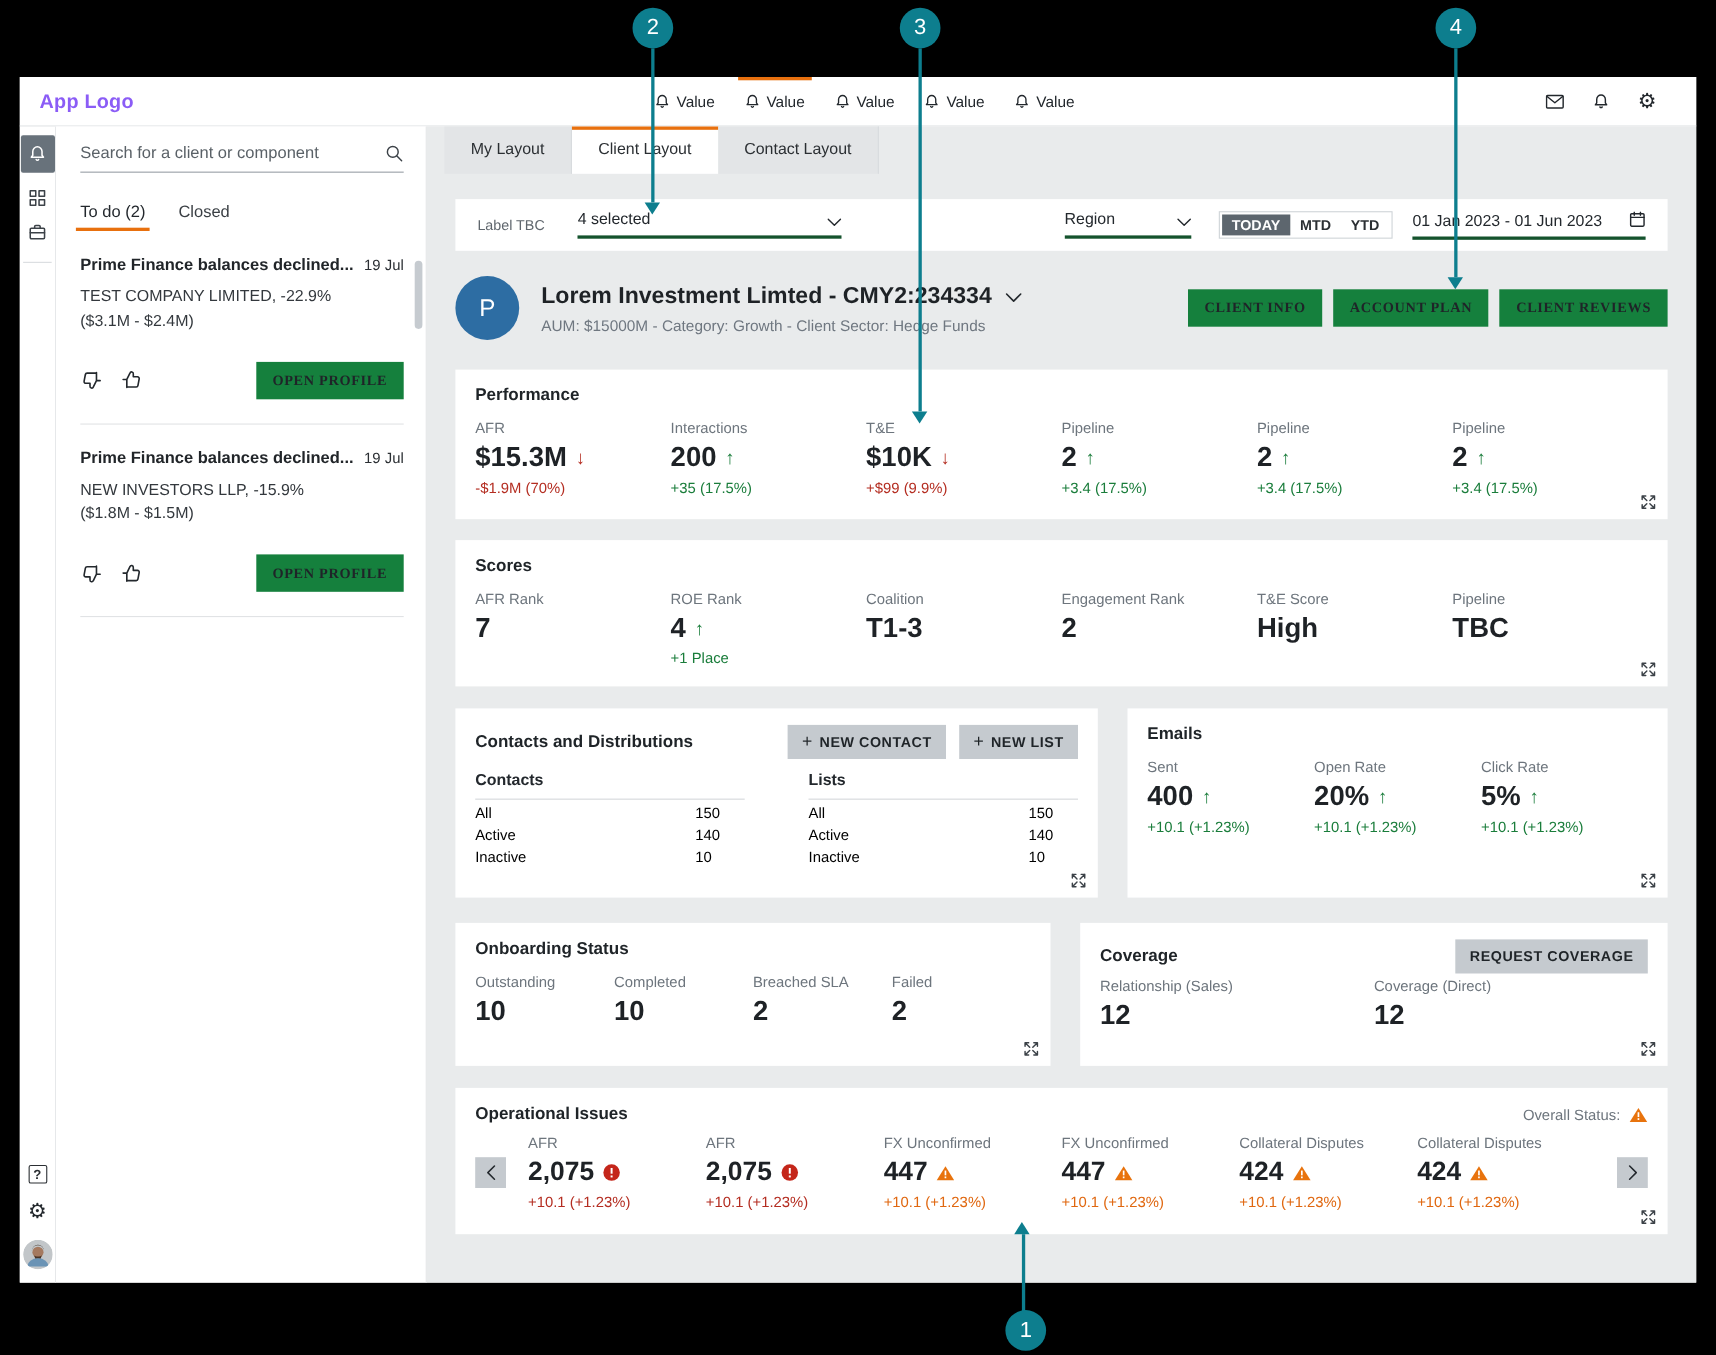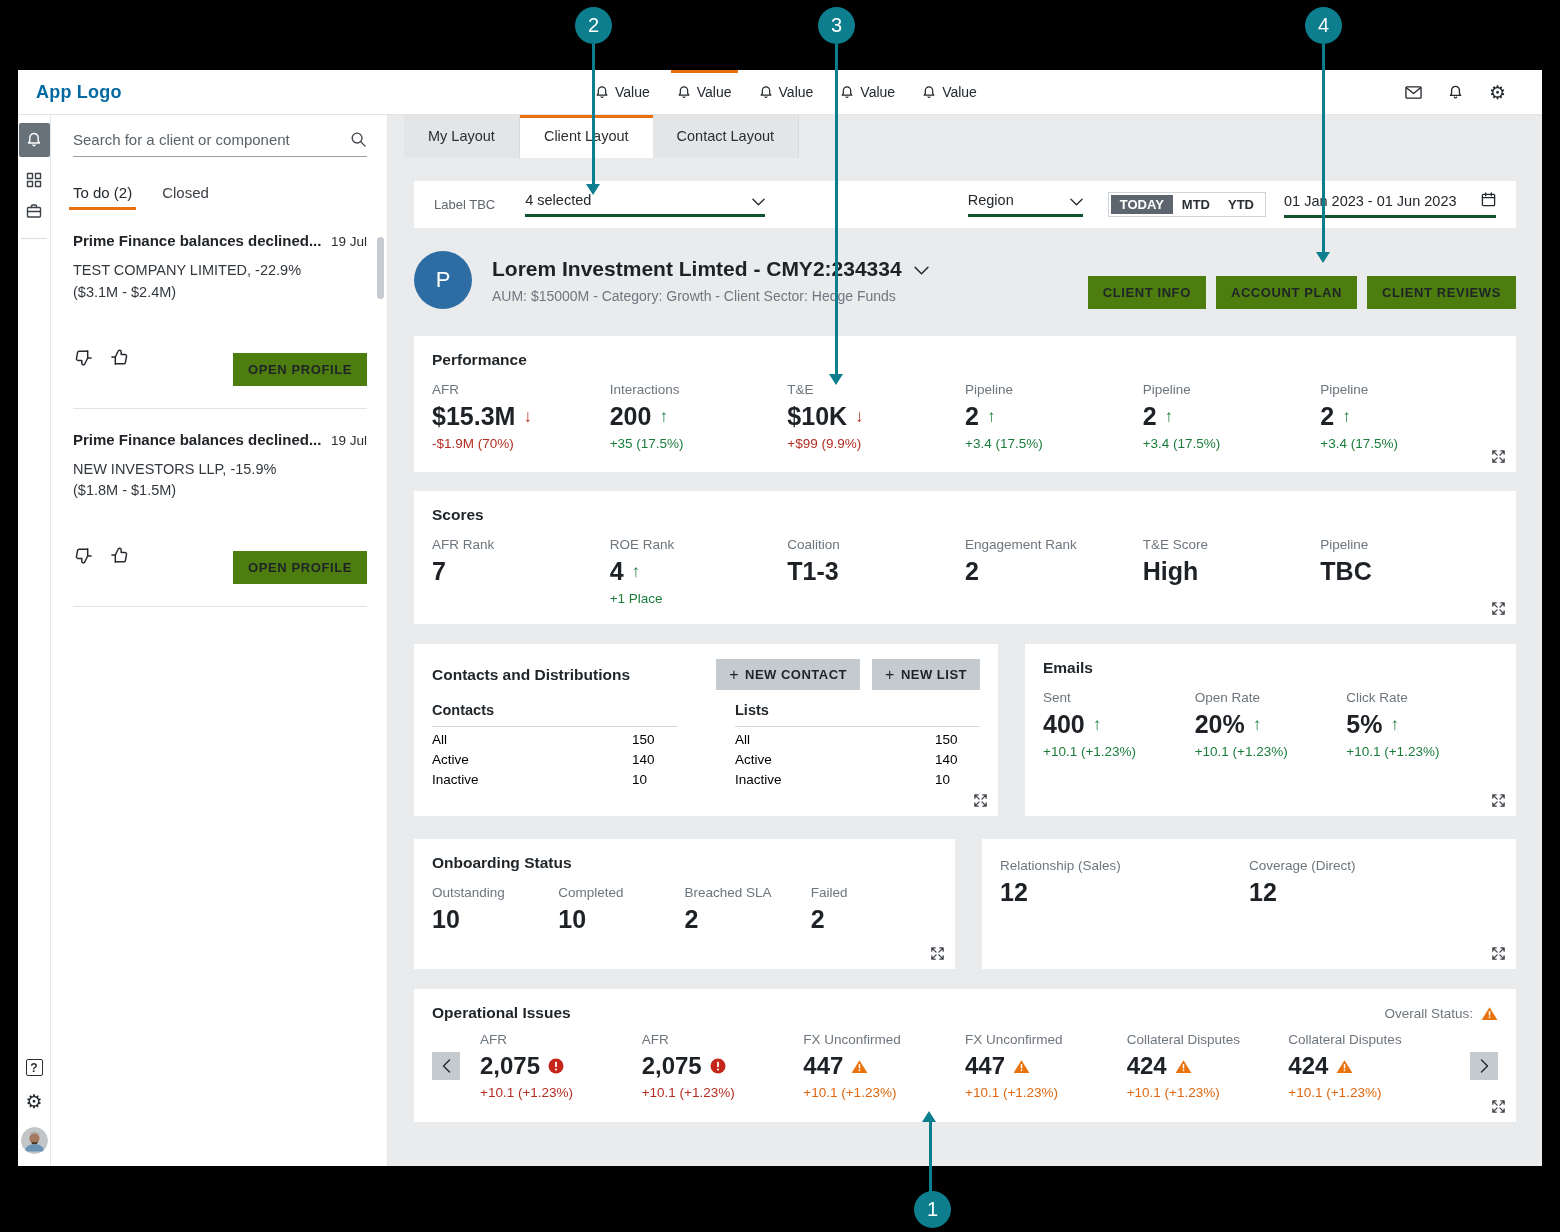--- a/index.html
+++ b/index.html
@@ -3,21 +3,21 @@
 <meta charset="utf-8">
 <style>
   * { margin:0; padding:0; box-sizing:border-box; }
   html,body { width:1560px; height:1232px; }
   body { background:#000; font-family:"Liberation Sans", sans-serif; position:relative; overflow:hidden; color:#23282d; }
 
   .window { position:absolute; left:18px; top:70px; width:1524px; height:1096px; background:#fff; display:flex; flex-direction:column; }
 
   
   .appbar { height:45px; border-bottom:1px solid #e2e4e6; display:flex; align-items:center; position:relative; background:#fff; flex:0 0 45px; }
-  .logo { margin-left:18px; font-size:18px; font-weight:700; color:#0369a1; letter-spacing:.2px; }
+  .logo { margin-left:18px; font-size:18px; font-weight:700; color:#8b5cf6; letter-spacing:.2px; }
   .top-nav { position:absolute; left:577px; top:0; height:100%; display:flex; align-items:center; gap:27px; }
   .nav-item { display:flex; align-items:center; gap:6px; font-size:14px; color:#23282d; position:relative; height:100%; }
   .nav-item svg { width:14px; height:15px; }
   .nav-item.active::before { content:""; position:absolute; top:0; left:-6px; right:-6px; height:3px; background:#e8700e; }
   .top-icons { margin-left:auto; display:flex; align-items:center; gap:25px; padding-right:36px; }
   .top-icons svg { width:17px; height:15px; }
   .gear-glyph { font-size:19px; line-height:1; color:#23282d; }
 
   
   .frame-body { display:flex; flex:1; min-height:0; }
@@ -45,21 +45,21 @@
   .side-tab.active::after { content:""; position:absolute; left:-4px; right:-4px; bottom:0; height:3px; background:#e8700e; }
   .todo-card { padding-top:22px; }
   .todo-head { display:flex; justify-content:space-between; align-items:baseline; gap:10px; }
   .todo-title { font-size:15px; font-weight:700; color:#212529; white-space:nowrap; overflow:hidden; }
   .todo-date { font-size:13.5px; color:#2b2f33; white-space:nowrap; }
   .todo-body { margin-top:11px; font-size:14.5px; line-height:1.5; color:#33383d; width:250px; }
   .todo-actions { margin-top:25px; display:flex; align-items:center; }
   .thumb { width:21px; height:21px; margin-right:15px; }
   .thumb svg { width:21px; height:21px; }
   .thumb.down svg { transform:rotate(180deg); }
-  .btn-gray { margin-left:auto; background:#4d7c0f; color:#1f2428; border:none; font-family:Liberation Sans, sans-serif; font-size:13px; font-weight:700; letter-spacing:.6px; padding:9px 15px; cursor:pointer;margin-top:24px; }
+  .btn-gray { margin-left:auto; background:#15803d; color:#1f2428; border:none; font-family:Liberation Serif, serif; font-size:13px; font-weight:700; letter-spacing:.6px; padding:9px 15px; cursor:pointer; }
   .todo-divider { border-bottom:1px solid #e1e3e5; margin-top:22px; }
   .side-scrollthumb { position:absolute; right:3px; top:122px; width:7px; height:62px; border-radius:4px; background:#c6cbd0; }
 
   
   .main { flex:1; background:#e9ebec; position:relative; min-width:0; }
   .layout-tabs { display:flex; padding-left:16px; height:43px; }
   .layout-tab { padding:0 24px; line-height:43px; font-size:14.5px; color:#2b2f33; background:#e3e5e7; border-right:1px solid #d8dbde; position:relative; }
   .layout-tab.active { background:#fff; border-right:none; }
   .layout-tab.active::before { content:""; position:absolute; top:0; left:0; right:0; height:3px; background:#e8700e; }
   .main-content { padding:23px 26px 0; }
@@ -565,20 +565,24 @@
                     <span>2</span>
                   </div>
               </div>
             </div>
             <svg class="expand-ic stroke" viewBox="0 0 16 16">
                 <path d="M9.5 6.5 14 2m0 0h-3.5M14 2v3.5M6.5 6.5 2 2m0 0h3.5M2 2v3.5m7.5 4L14 14m0 0h-3.5m3.5 0v-3.5m-7.5-1L2 14m0 0h3.5M2 14v-3.5"></path>
               </svg>
           </div>
 
           <div class="card card-coverage">
+            <div class="card-head-row">
+              <div class="card-title">Coverage</div>
+              <button class="mini-btn" style="margin-left:auto;">REQUEST COVERAGE</button>
+            </div>
             <div class="grid2" style="margin-top:4px;">
               <div class="metric">
                 <div class="metric-label">Relationship (Sales)</div>
                 <div class="metric-value">
                     <span>12</span>
                   </div>
               </div>
               <div class="metric">
                 <div class="metric-label">Coverage (Direct)</div>
                 <div class="metric-value">

